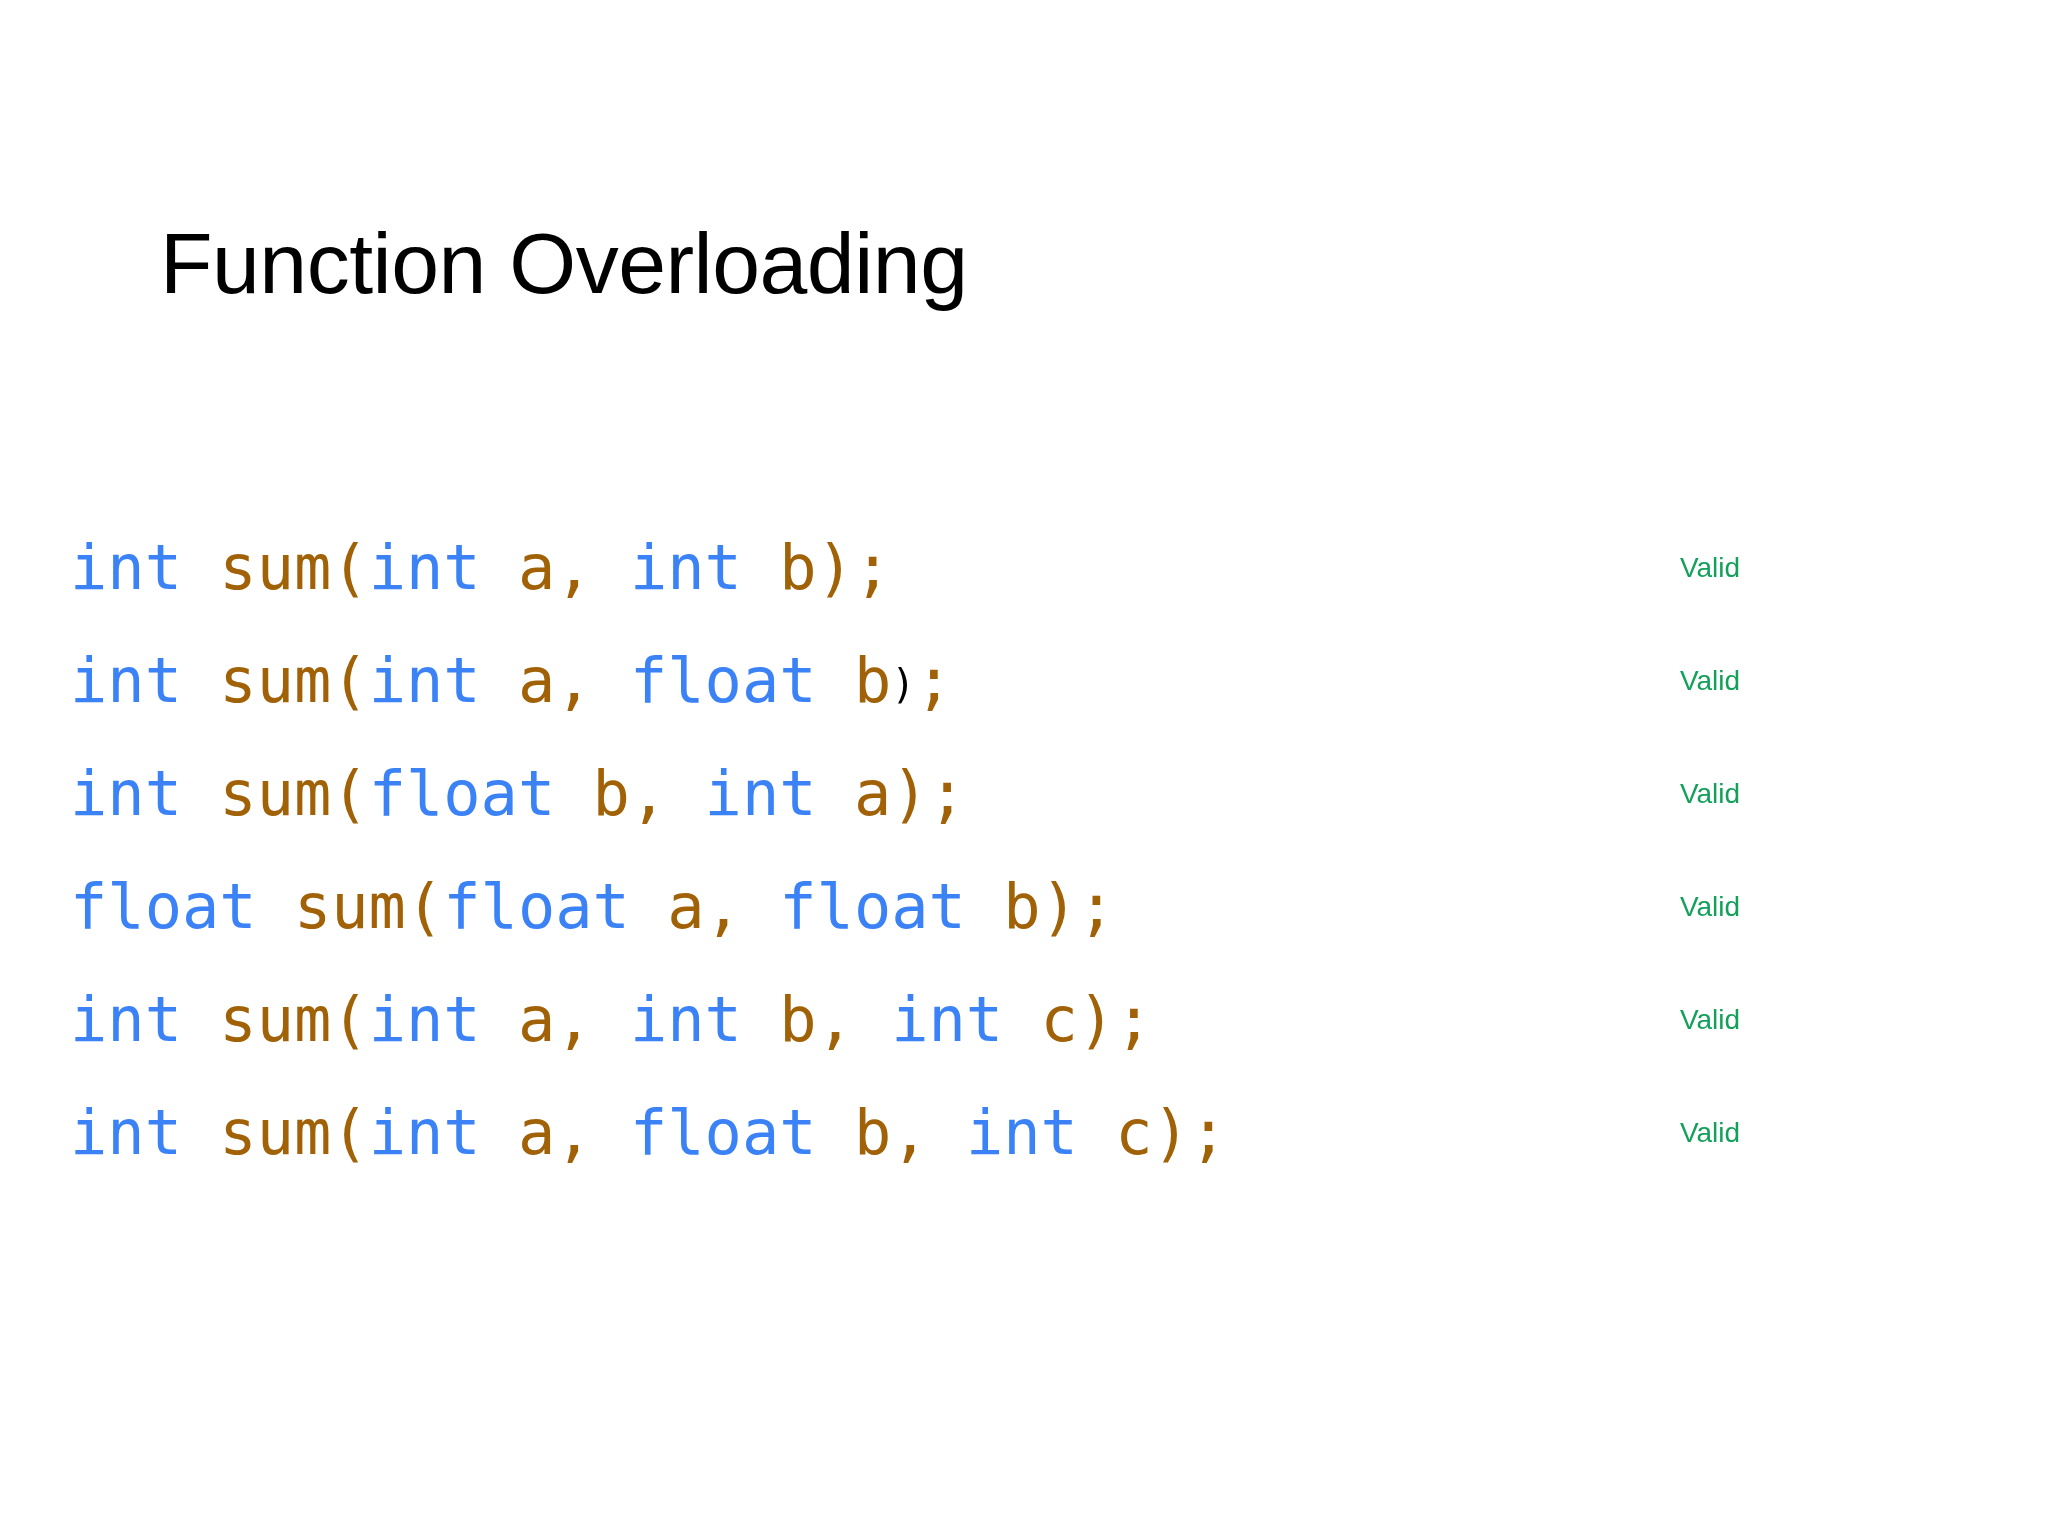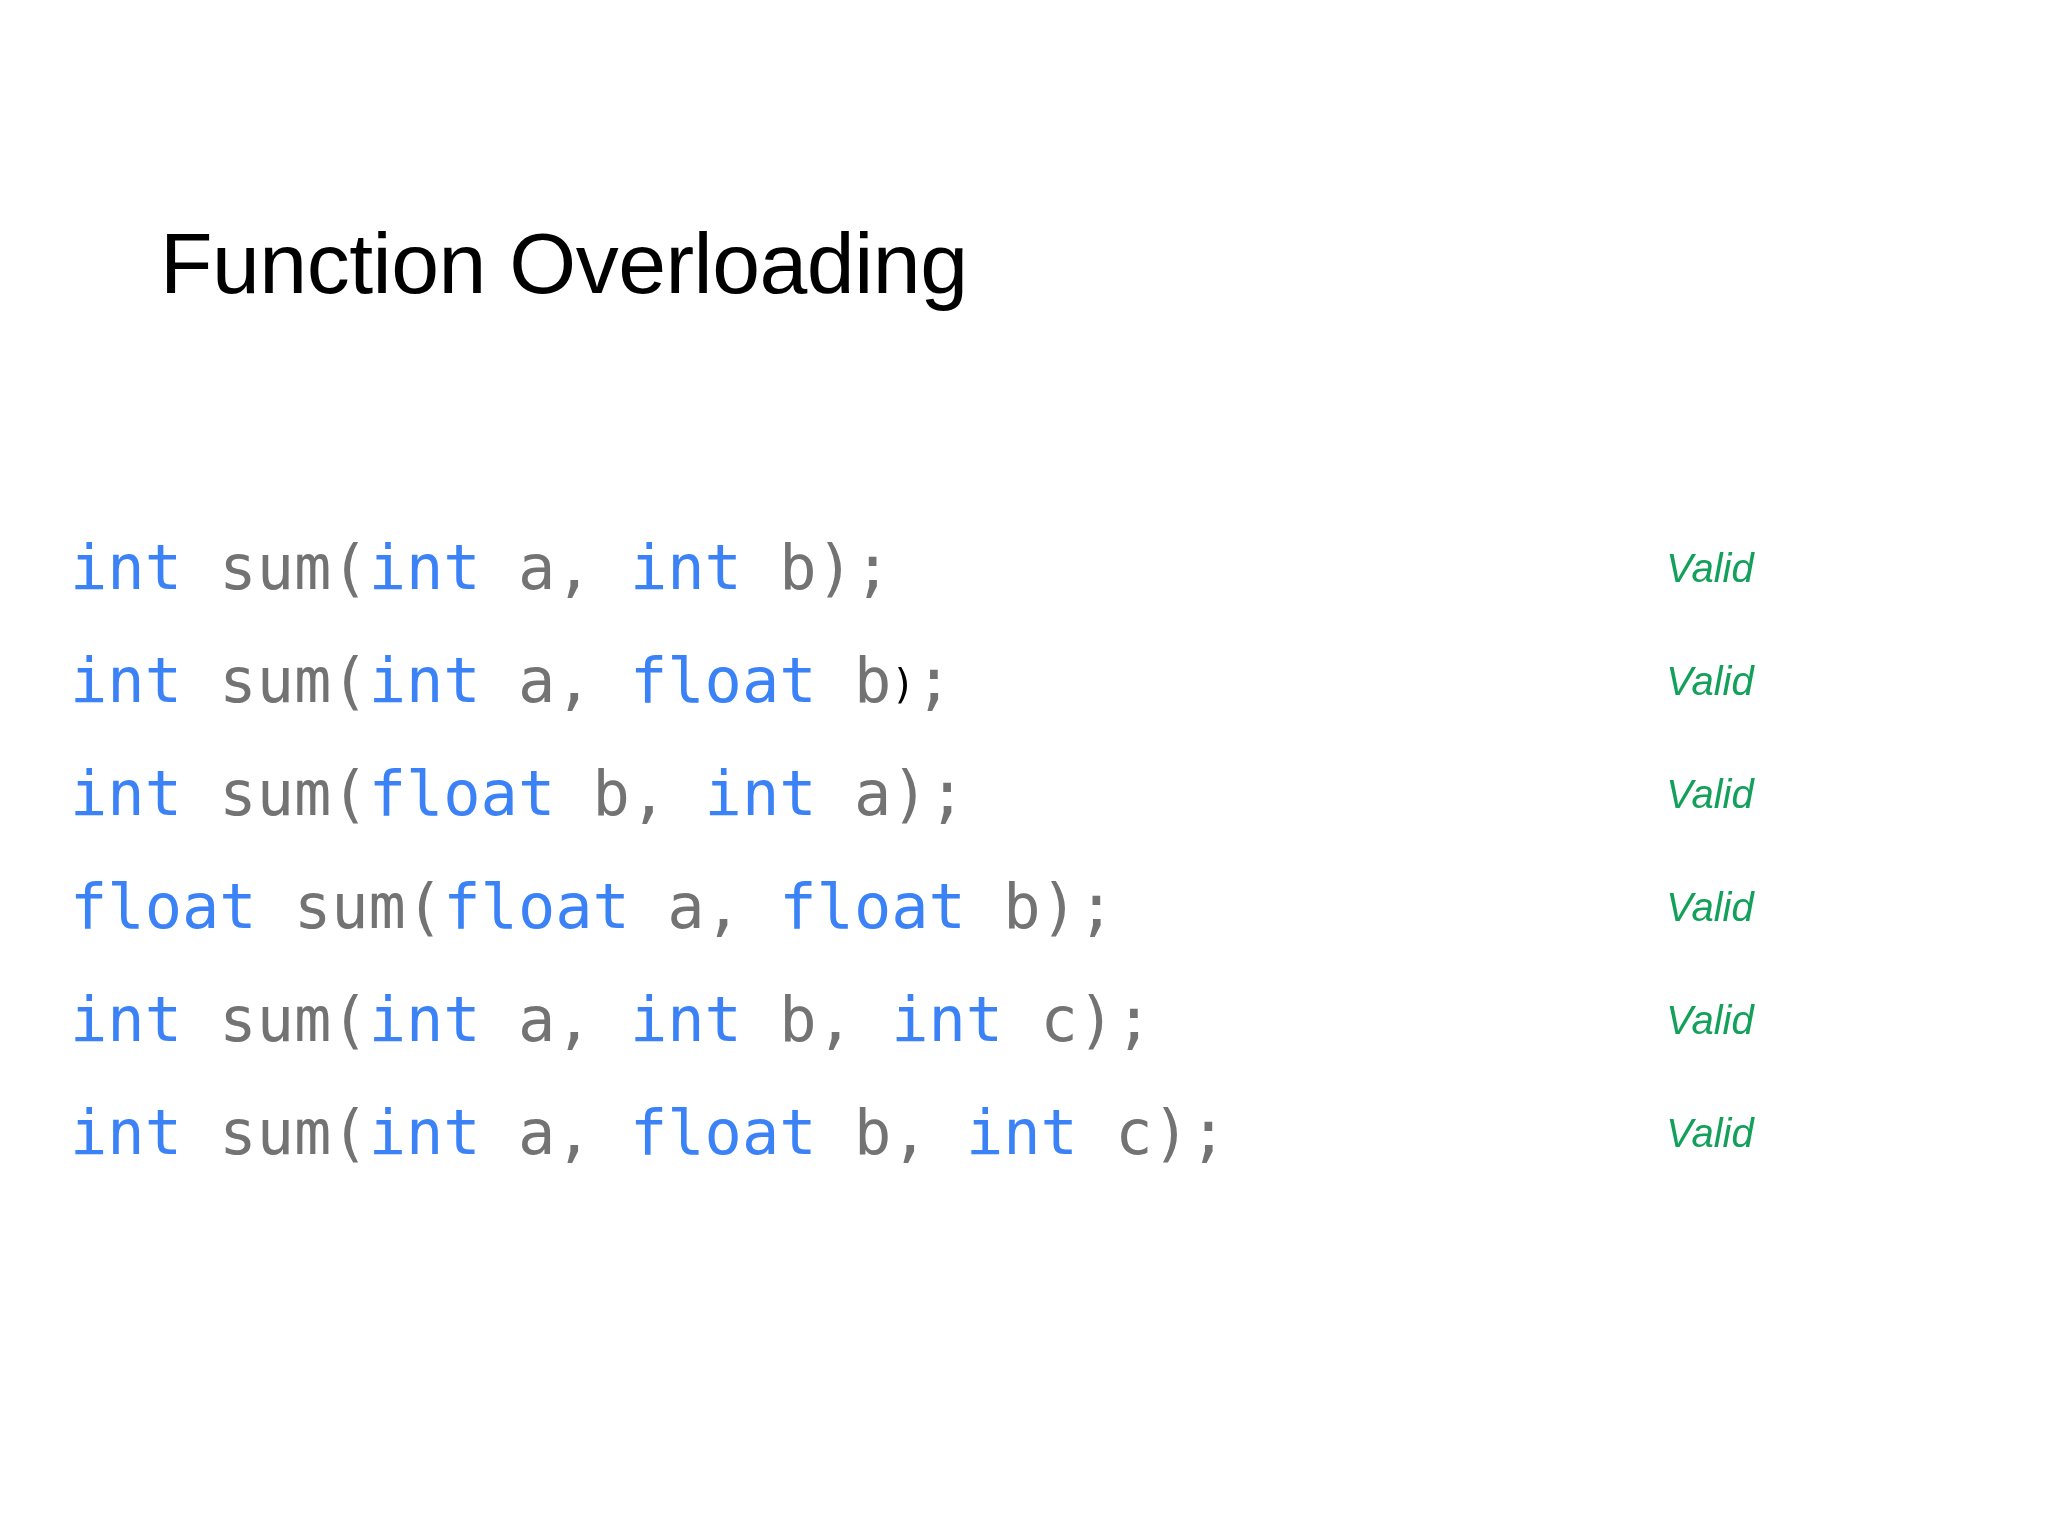--- a/index.html
+++ b/index.html
@@ -55,39 +55,38 @@
     align-items: center;
     font-family: "DejaVu Sans Mono", "Liberation Mono", monospace;
     font-size: 62px;
     font-weight: 400;
     line-height: 1;
     white-space: pre;
     color: #000000;
   }
 
   .tok-kw   { color: #3b82f6; }
-  .tok-plain{ color: #737373; }
+  .tok-plain{ color: #a16207; }
   
   .tok-small{ color: #000000; font-size: 40px; position: relative; top: 3px; }
 
   .status {
     position: absolute;
     left: 1560px;
     top: 0;
     width: 300px;
     height: 96px;
     display: flex;
     align-items: center;
     justify-content: center;
     font-family: "Liberation Sans", sans-serif;
-    font-size: 40px;
+    font-size: 28px;
     font-weight: 400;
     color: #13a05a;
     white-space: nowrap;
-    font-style: italic;
   }
 </style>
 </head>
 <body>
 
 <div id="slide">
 
   <h1 id="slide-title">Function Overloading</h1>
 
   <div id="code-table">

